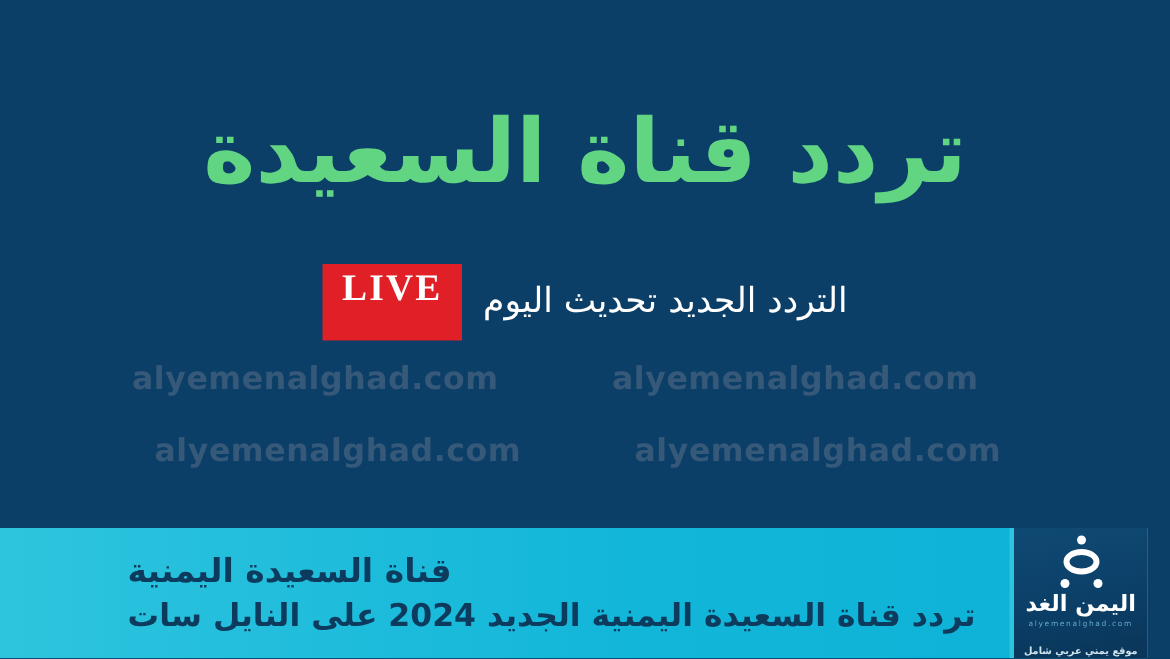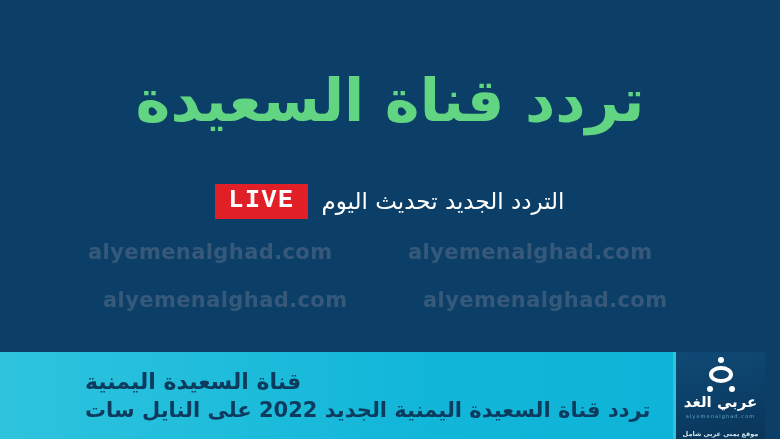--- a/index.html
+++ b/index.html
@@ -61,24 +61,24 @@
     white-space: nowrap;
     direction: rtl;
   }
 
   .live-badge {
     background: #e01f26;
     color: #ffffff;
     font-size: 25px;
     font-weight: bold;
     letter-spacing: 1.5px;
-    padding: 4px 13px 6px 13px;
+    padding: 4px 13px 22px 13px;
     line-height: 1;
     direction: ltr;
-    font-family: Liberation Mono, monospace;
+    font-family: Liberation Serif, serif;
   }
 
   
   .wm {
     position: absolute;
     color: #36597a;
     font-size: 21px;
     font-weight: bold;
     letter-spacing: 0.4px;
     direction: ltr;
@@ -221,30 +221,30 @@
     <div class="wm wm-r1c2">alyemenalghad.com</div>
     <div class="wm wm-r2c1">alyemenalghad.com</div>
     <div class="wm wm-r2c2">alyemenalghad.com</div>
 
   </div>
 
   <div class="bottom-bar">
 
     <div class="bar-text">
       <div class="bar-line1">قناة السعيدة اليمنية</div>
-      <div class="bar-line2">تردد قناة السعيدة اليمنية الجديد 2022 على النايل سات</div>
+      <div class="bar-line2">تردد قناة السعيدة اليمنية الجديد 2024 على النايل سات</div>
     </div>
 
     <div class="logo-box">
       <div class="logo-mark">
         <div class="ring"></div>
         <div class="dot dot-top"></div>
         <div class="dot dot-bl"></div>
         <div class="dot dot-br"></div>
       </div>
-      <div class="logo-name">عربي الغد</div>
+      <div class="logo-name">اليمن الغد</div>
       <div class="logo-url">alyemenalghad.com</div>
       <div class="logo-tagline">موقع يمني عربي شامل</div>
     </div>
 
   </div>
 
 </div>
 
 </body></html>

